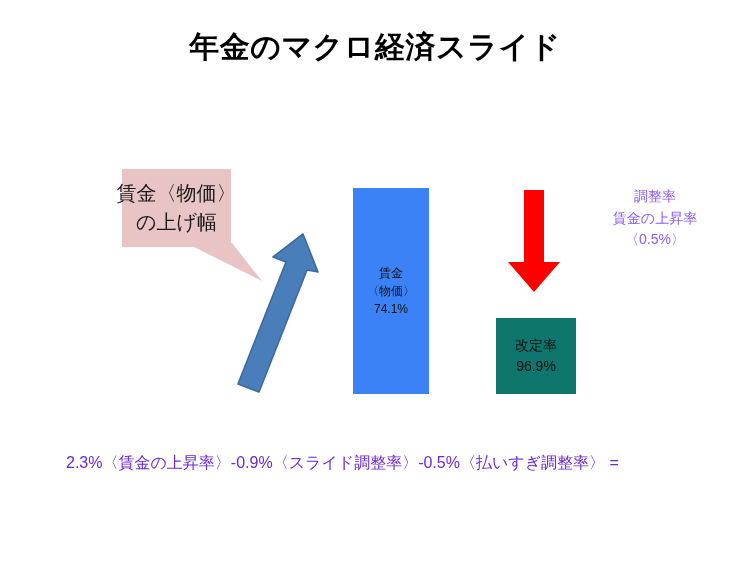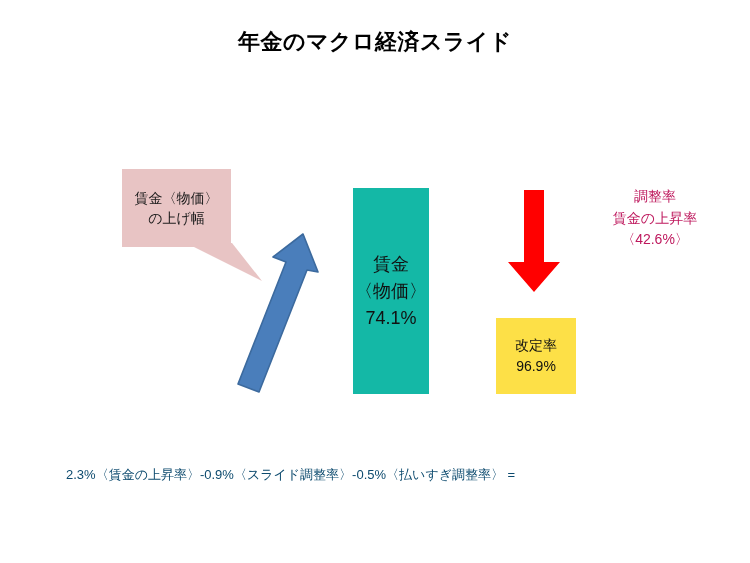--- a/index.html
+++ b/index.html
@@ -20,42 +20,42 @@
     overflow: hidden;
   }
 
   
   .title-block {
     position: absolute;
     left: 0;
     top: 26px;
     width: 750px;
     text-align: center;
-    font-size: 22px;
+    font-size: 30px;
     font-weight: 700;
     line-height: 1.42;
     letter-spacing: 0.5px;
     color: #000000;
   }
   .title-line { display: block; white-space: pre; }
 
   
   .callout {
     position: absolute;
     left: 122px;
     top: 169px;
     width: 109px;
     height: 78px;
     background: #E8C4C4;
     box-sizing: border-box;
     display: flex;
     flex-direction: column;
     align-items: center;
     justify-content: center;
-    font-size: 14px;
+    font-size: 20px;
     line-height: 1.45;
     color: #1a1a1a;
     font-weight: 400;
   }
   .callout span { display: block; white-space: nowrap; }
   .callout-tail {
     position: absolute;
     left: 186px;
     top: 243px;
     width: 76px;
@@ -73,26 +73,26 @@
     pointer-events: none;
   }
 
   
   .green-bar {
     position: absolute;
     left: 353px;
     top: 188px;
     width: 76px;
     height: 206px;
-    background: #14b8a6;
+    background: #3b82f6;
     display: flex;
     flex-direction: column;
     align-items: center;
     justify-content: center;
-    font-size: 18px;
+    font-size: 12px;
     line-height: 1.5;
     color: #111111;
     box-sizing: border-box;
   }
   .green-bar span { display: block; white-space: nowrap; }
 
   
   .red-arrow {
     position: absolute;
     left: 505px;
@@ -102,55 +102,54 @@
     pointer-events: none;
   }
 
   
   .yellow-box {
     position: absolute;
     left: 496px;
     top: 318px;
     width: 80px;
     height: 76px;
-    background: #fde047;
+    background: #0f766e;
     display: flex;
     flex-direction: column;
     align-items: center;
     justify-content: center;
     font-size: 14px;
     line-height: 1.5;
     color: #111111;
     box-sizing: border-box;
   }
   .yellow-box span { display: block; white-space: nowrap; }
 
   
   .adjust-note {
     position: absolute;
     left: 575px;
     top: 186px;
     width: 160px;
     text-align: center;
     font-size: 14px;
     line-height: 1.55;
-    color: #be185d;
+    color: #8b5cf6;
   }
   .adjust-note span { display: block; white-space: nowrap; }
 
   
   .formula {
     position: absolute;
     left: 66px;
     top: 447px;
     width: 640px;
-    font-size: 13px;
+    font-size: 16px;
     line-height: 1.95;
-    color: #0c4a6e;
-    margin-top: 15px;
+    color: #6d28d9;
   }
   .formula span { display: block; }
 </style>
 </head>
 <body>
 
 <div id="slide">
 
   <div class="title-block">
     <span class="title-line">年金のマクロ経済スライド</span>
@@ -180,20 +179,20 @@
   </svg>
 
   <div class="yellow-box">
     <span>改定率</span>
     <span>96.9%</span>
   </div>
 
   <div class="adjust-note">
     <span>調整率</span>
     <span>賃金の上昇率</span>
-    <span>〈42.6%〉</span>
+    <span>〈0.5%〉</span>
   </div>
 
   <div class="formula">
     <span>2.3%〈賃金の上昇率〉-0.9%〈スライド調整率〉-0.5%〈払いすぎ調整率〉 =</span>
   </div>
 
 </div>
 
 </body></html>

